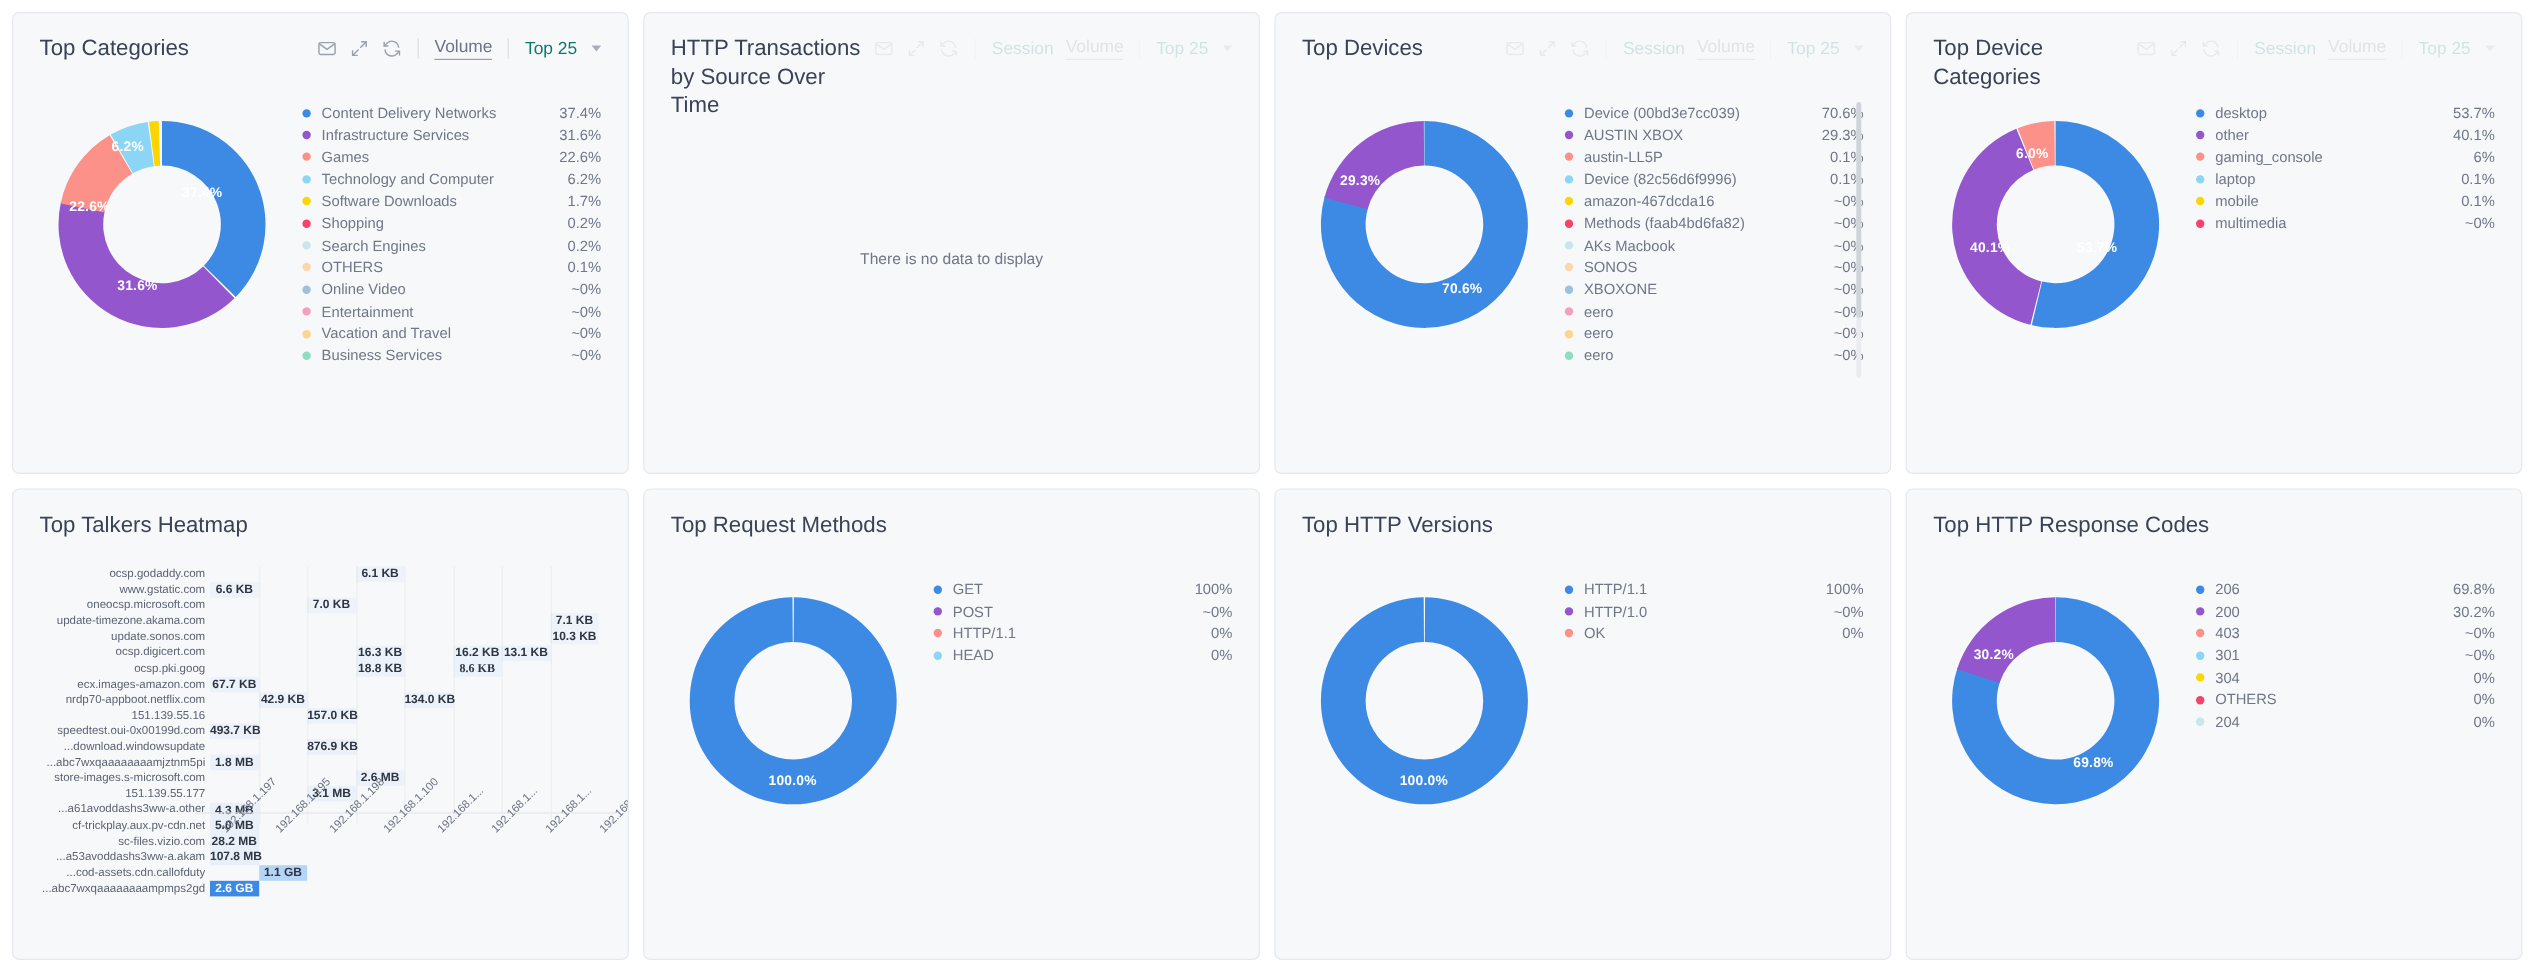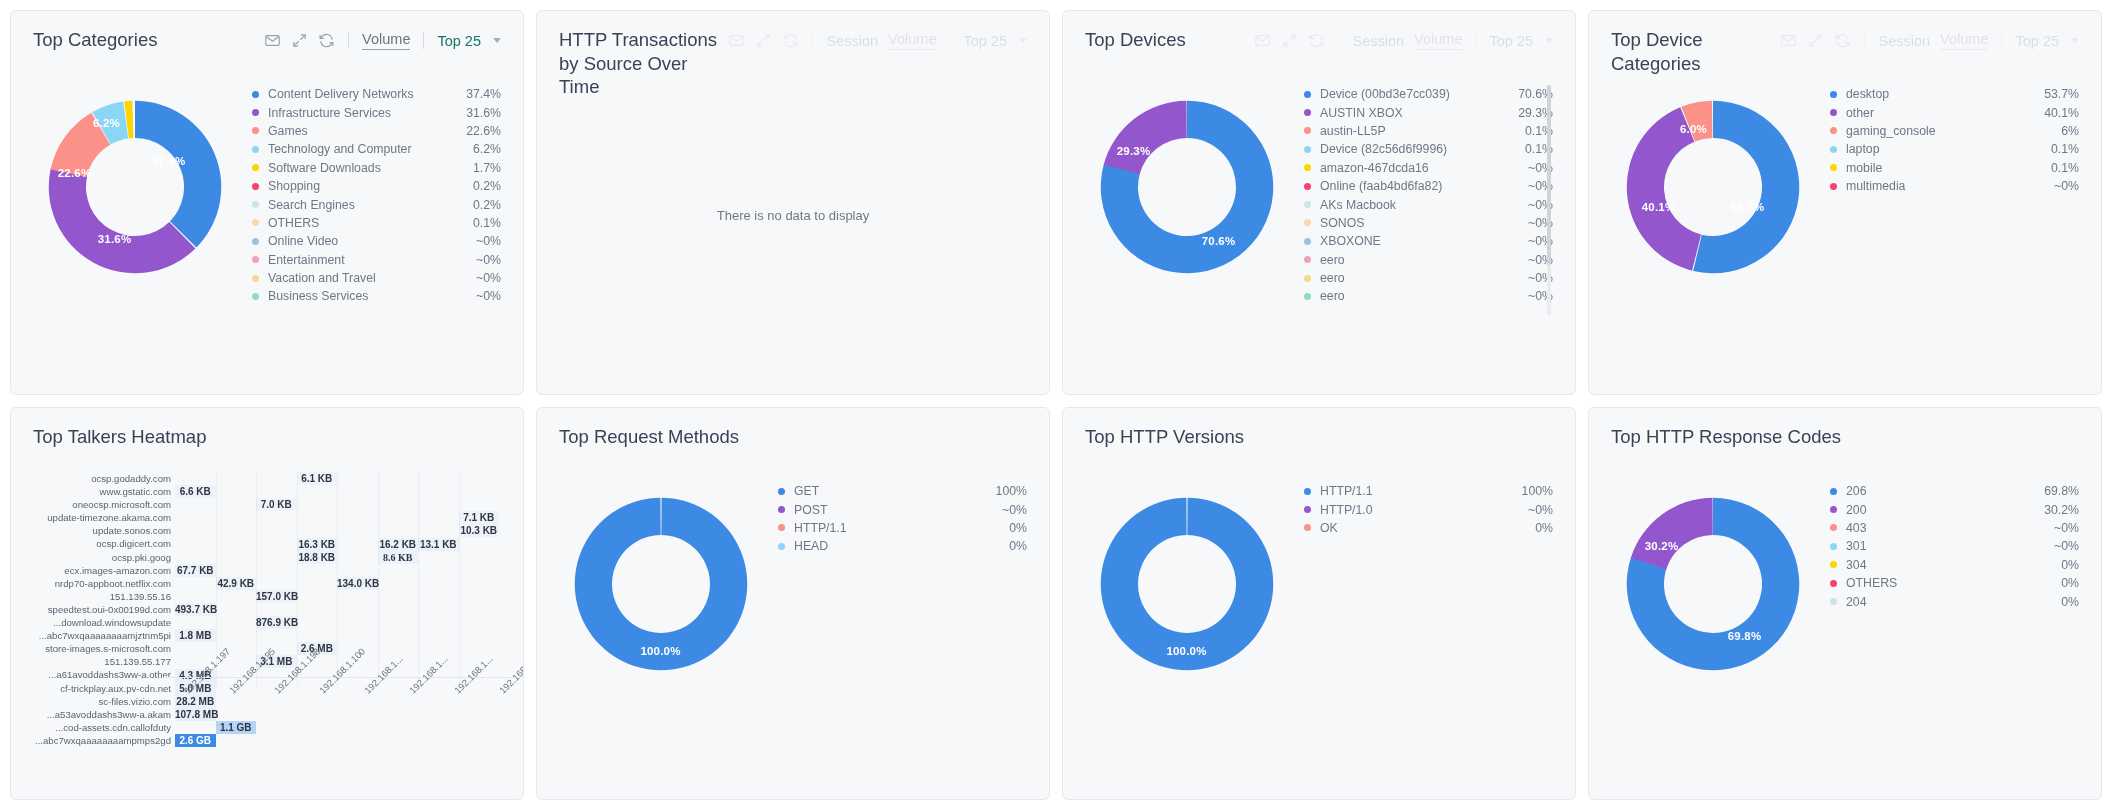--- a/index.html
+++ b/index.html
@@ -374,21 +374,21 @@
               <span class="legend-label">Device (82c56d6f9996)</span>
               <span class="legend-value">0.1%</span>
             </div>
             <div class="legend-row">
               <span class="dot" style="background: rgb(252, 214, 1);"></span>
               <span class="legend-label">amazon-467dcda16</span>
               <span class="legend-value">~0%</span>
             </div>
             <div class="legend-row">
               <span class="dot" style="background: rgb(245, 67, 107);"></span>
-              <span class="legend-label">Online (faab4bd6fa82)</span>
+              <span class="legend-label">Methods (faab4bd6fa82)</span>
               <span class="legend-value">~0%</span>
             </div>
             <div class="legend-row">
               <span class="dot" style="background: rgb(201, 230, 232);"></span>
               <span class="legend-label">AKs Macbook</span>
               <span class="legend-value">~0%</span>
             </div>
             <div class="legend-row">
               <span class="dot" style="background: rgb(251, 215, 174);"></span>
               <span class="legend-label">SONOS</span>

